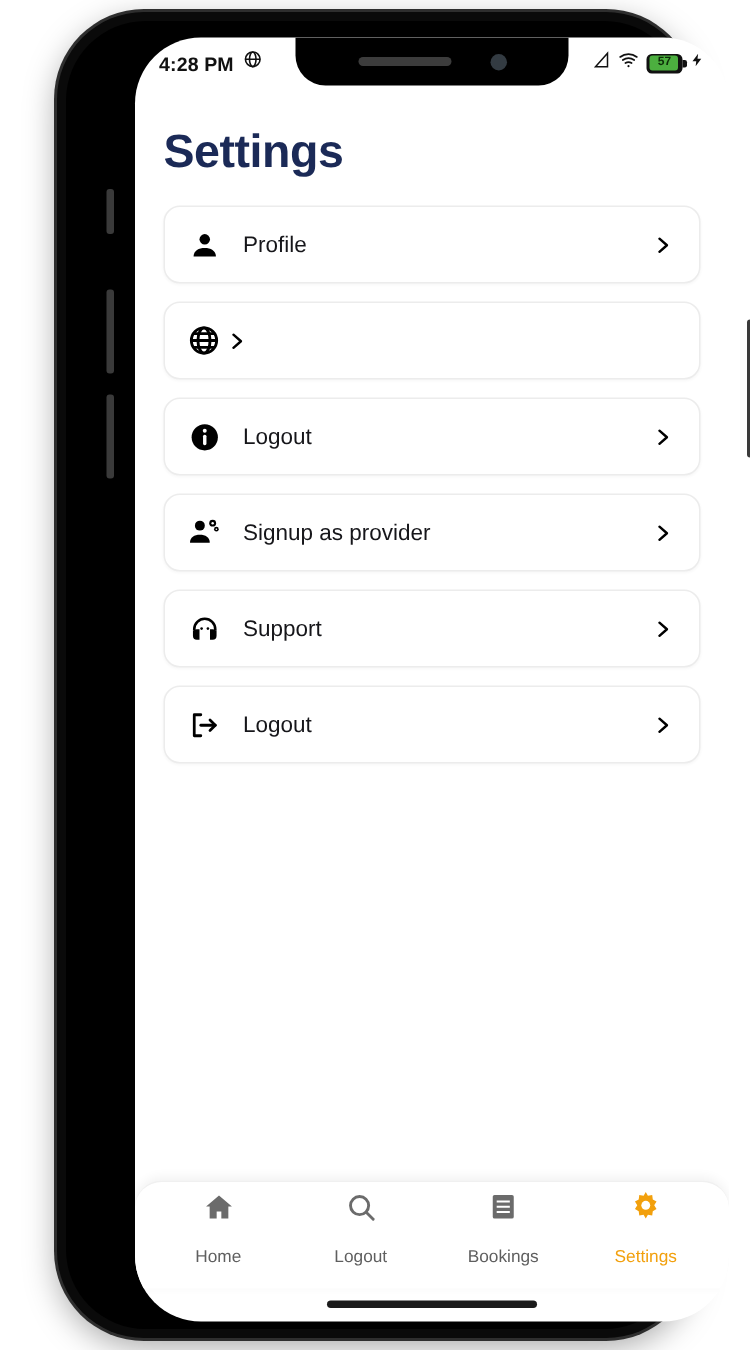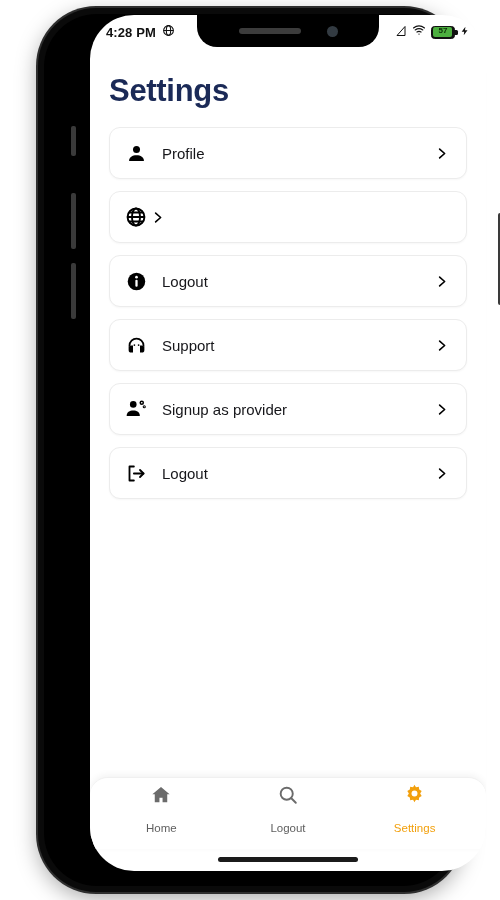--- a/index.html
+++ b/index.html
@@ -37,21 +37,21 @@
   .side-btn { position: absolute; background: #3a3a3a; border-radius: 2px; }
   #silent-switch { left: 33px; top: 118px;  width: 5px; height: 30px; }
   #volume-up     { left: 33px; top: 185px;  width: 5px; height: 56px; }
   #volume-down   { left: 33px; top: 255px;  width: 5px; height: 56px; }
   #power-button  { left: 460px; top: 205px; width: 5px; height: 92px; }
 
   
   #screen {
     position: absolute;
     left: 52px;
-    top: 7px;
+    top: 17px;
     width: 396px;
     height: 856px;
     background: #ffffff;
     border-radius: 44px;
     overflow: hidden;
   }
 
   
   #notch {
     position: absolute;
@@ -328,57 +328,57 @@
           <span class="row-label">Logout</span>
           <span class="row-chevron">
             <svg width="15" height="15" viewBox="0 0 24 24" fill="none" stroke="#000" stroke-width="2.6" stroke-linecap="round" stroke-linejoin="round">
               <polyline points="9 5 17 12 9 19"></polyline>
             </svg>
           </span>
         </div>
 
         <div class="settings-row">
           <span class="row-icon">
-            <svg width="21" height="21" viewBox="0 0 24 24" fill="none" stroke="#000" stroke-width="2">
-              <path d="M4 13v-1a8 8 0 0 1 16 0v1"></path>
-              <path d="M4 13v4a2 2 0 0 0 2 2h1v-6H6a2 2 0 0 0-2 2z" fill="#000"></path>
-              <path d="M20 13v4a2 2 0 0 1-2 2h-1v-6h1a2 2 0 0 1 2 2z" fill="#000"></path>
-              <circle cx="9.6" cy="11.5" r="1" fill="#000" stroke="none"></circle>
-              <circle cx="14.4" cy="11.5" r="1" fill="#000" stroke="none"></circle>
-            </svg>
-          </span>
-          <span class="row-label">Support</span>
-          <span class="row-chevron">
-            <svg width="15" height="15" viewBox="0 0 24 24" fill="none" stroke="#000" stroke-width="2.6" stroke-linecap="round" stroke-linejoin="round">
-              <polyline points="9 5 17 12 9 19"></polyline>
-            </svg>
-          </span>
-        </div>
-
-        <div class="settings-row">
-          <span class="row-icon">
             <svg width="22" height="22" viewBox="0 0 24 24" fill="#000">
               <circle cx="9" cy="7" r="3.6"></circle>
               <path d="M1.8 19.5c0-3.9 3.2-5.8 7.2-5.8s7.2 1.9 7.2 5.8z"></path>
               <circle cx="18.3" cy="5.2" r="2.5"></circle>
               <circle cx="18.3" cy="5.2" r="0.9" fill="#fff"></circle>
               <circle cx="21" cy="9.6" r="1.7"></circle>
               <circle cx="21" cy="9.6" r="0.6" fill="#fff"></circle>
             </svg>
           </span>
           <span class="row-label">Signup as provider</span>
           <span class="row-chevron">
             <svg width="15" height="15" viewBox="0 0 24 24" fill="none" stroke="#000" stroke-width="2.6" stroke-linecap="round" stroke-linejoin="round">
               <polyline points="9 5 17 12 9 19"></polyline>
             </svg>
           </span>
         </div>
 
         <div class="settings-row">
           <span class="row-icon">
+            <svg width="21" height="21" viewBox="0 0 24 24" fill="none" stroke="#000" stroke-width="2">
+              <path d="M4 13v-1a8 8 0 0 1 16 0v1"></path>
+              <path d="M4 13v4a2 2 0 0 0 2 2h1v-6H6a2 2 0 0 0-2 2z" fill="#000"></path>
+              <path d="M20 13v4a2 2 0 0 1-2 2h-1v-6h1a2 2 0 0 1 2 2z" fill="#000"></path>
+              <circle cx="9.6" cy="11.5" r="1" fill="#000" stroke="none"></circle>
+              <circle cx="14.4" cy="11.5" r="1" fill="#000" stroke="none"></circle>
+            </svg>
+          </span>
+          <span class="row-label">Support</span>
+          <span class="row-chevron">
+            <svg width="15" height="15" viewBox="0 0 24 24" fill="none" stroke="#000" stroke-width="2.6" stroke-linecap="round" stroke-linejoin="round">
+              <polyline points="9 5 17 12 9 19"></polyline>
+            </svg>
+          </span>
+        </div>
+
+        <div class="settings-row">
+          <span class="row-icon">
             <svg width="21" height="21" viewBox="0 0 24 24" fill="none" stroke="#000" stroke-width="2.1" stroke-linecap="round" stroke-linejoin="round">
               <path d="M9 4H4v16h5"></path>
               <line x1="9" y1="12" x2="20" y2="12"></line>
               <polyline points="16 8 20 12 16 16"></polyline>
             </svg>
           </span>
           <span class="row-label">Logout</span>
           <span class="row-chevron">
             <svg width="15" height="15" viewBox="0 0 24 24" fill="none" stroke="#000" stroke-width="2.6" stroke-linecap="round" stroke-linejoin="round">
               <polyline points="9 5 17 12 9 19"></polyline>
@@ -404,20 +404,31 @@
         <div class="nav-item inactive">
           <span class="nav-icon">
             <svg width="22" height="22" viewBox="0 0 24 24" fill="none" stroke="currentColor" stroke-width="2.1" stroke-linecap="round">
               <circle cx="10.6" cy="10.6" r="6.6"></circle>
               <line x1="15.6" y1="15.6" x2="20.5" y2="20.5"></line>
             </svg>
           </span>
           <span class="nav-label">Logout</span>
         </div>
 
+        <div class="nav-item inactive">
+          <span class="nav-icon">
+            <svg width="21" height="21" viewBox="0 0 24 24" fill="currentColor">
+              <rect x="4" y="3" width="16" height="18" rx="1.4"></rect>
+              <line x1="7" y1="8" x2="17" y2="8" stroke="#fff" stroke-width="1.7"></line>
+              <line x1="7" y1="12" x2="17" y2="12" stroke="#fff" stroke-width="1.7"></line>
+              <line x1="7" y1="16" x2="17" y2="16" stroke="#fff" stroke-width="1.7"></line>
+            </svg>
+          </span>
+          <span class="nav-label">Bookings</span>
+        </div>
 
         <div class="nav-item active">
           <span class="nav-icon">
             <svg width="23" height="23" viewBox="0 0 24 24" fill="currentColor">
               <path d="M12 1.8l1.5 2.6 3-.5.4 3 2.6 1.5-1.6 2.6 1.6 2.6-2.6 1.5-.4 3-3-.5L12 20.2l-1.5-2.6-3 .5-.4-3-2.6-1.5L6.1 11 4.5 8.4l2.6-1.5.4-3 3 .5z"></path>
               <circle cx="12" cy="11" r="3.1" fill="#fff"></circle>
             </svg>
           </span>
           <span class="nav-label">Settings</span>
         </div>

